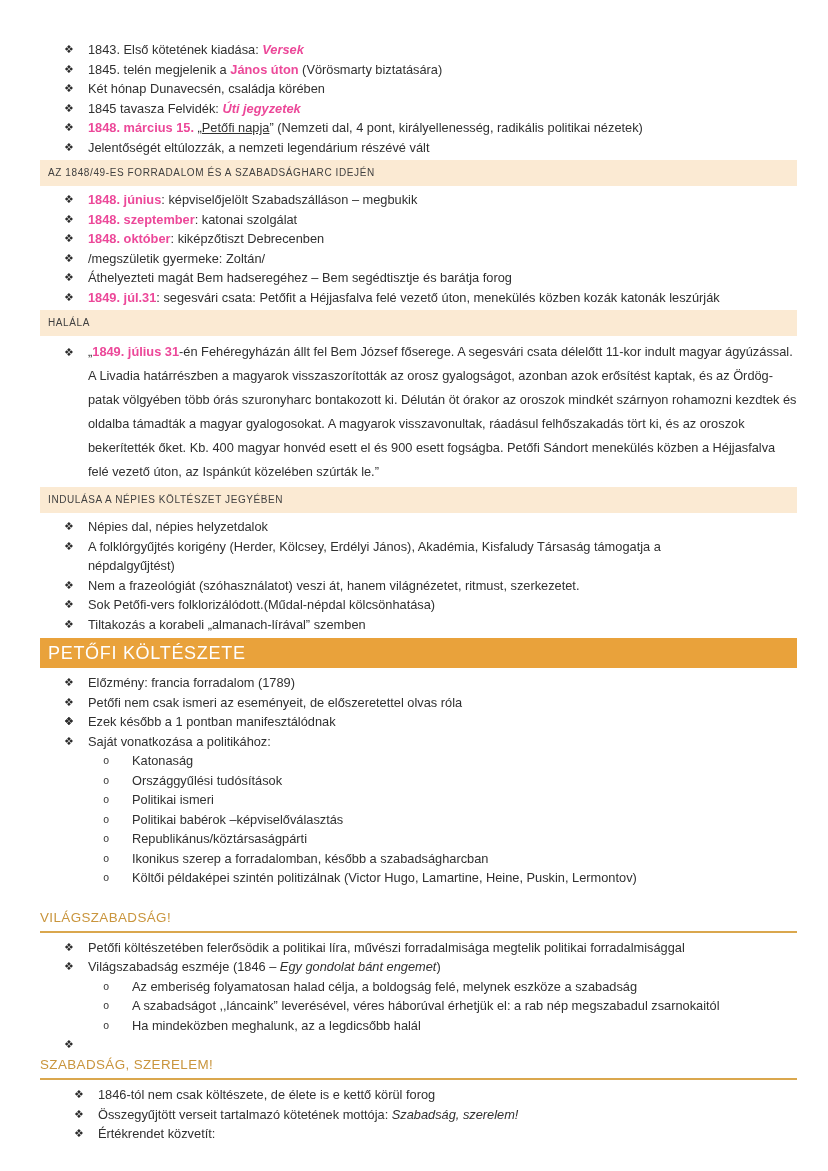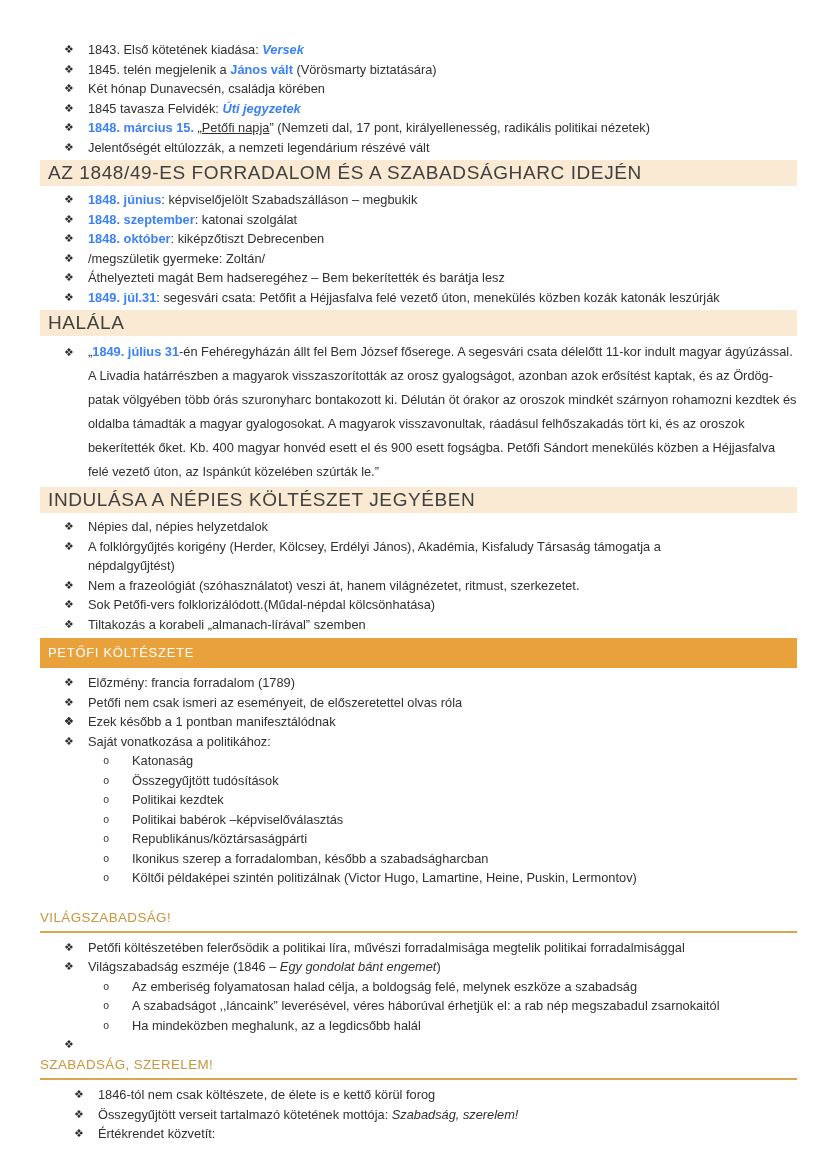--- a/index.html
+++ b/index.html
@@ -15,74 +15,74 @@
     padding-left:48px;
   }
   .li .blt{position:absolute;left:24px;top:0;color:#2b2b2b;}
   .li .blt.d{font-size:11px;}
   .li.l2{padding-left:92px;}
   .li.l2 .blt{left:63px;font-family:"DejaVu Sans Mono",monospace;font-size:10.5px;color:#3a3a3a;}
   .li.deep{padding-left:58px;}
   .li.deep .blt{left:34px;}
   .li.quote{line-height:24px;margin-bottom:2px;}
   .li.narrow{padding-right:88px;}
-  .rb{font-weight:bold;color:#3b82f6;}
+  .rb{font-weight:bold;color:#ec4899;}
   .ri{font-style:italic;}
   .ru{text-decoration:underline;margin-top:28px;}
   
   .band{
     height:26px;line-height:26px;background:#FBEAD3;color:#404040;
-    font-size:19px;letter-spacing:.6px;padding-left:8px;margin:3px 0 4px 0;
+    font-size:10px;letter-spacing:.6px;padding-left:8px;margin:3px 0 4px 0;
     white-space:nowrap;
   }
   
   .band.main{
     height:30px;line-height:30px;background:#E9A23B;color:#ffffff;
-    font-size:13px;letter-spacing:.7px;margin:4px 0 5px 0;
+    font-size:18px;letter-spacing:.7px;margin:4px 0 5px 0;
   }
   
   .gold{margin:22px 0 5px 0;}
   .gold .gold-t{color:#C9953D;font-size:13.4px;letter-spacing:.4px;line-height:16px;}
   .gold .gold-rule{height:2px;background:#DAA74D;margin-top:5px;}
 </style>
 </head>
 <body>
 
 <div class="page">
   <div class="doc">
       <div class="li l1"><span class="blt d">❖</span><span class="">1843. Első kötetének kiadása: </span><span class="rb ri ">Versek</span></div>
-      <div class="li l1"><span class="blt d">❖</span><span class="">1845. telén megjelenik a </span><span class="rb ">János vált</span><span class=""> (Vörösmarty biztatására)</span></div>
+      <div class="li l1"><span class="blt d">❖</span><span class="">1845. telén megjelenik a </span><span class="rb ">János úton</span><span class=""> (Vörösmarty biztatására)</span></div>
       <div class="li l1"><span class="blt d">❖</span><span class="">Két hónap Dunavecsén, családja körében</span></div>
       <div class="li l1"><span class="blt d">❖</span><span class="">1845 tavasza Felvidék: </span><span class="rb ri ">Úti jegyzetek</span></div>
-      <div class="li l1"><span class="blt d">❖</span><span class="rb ">1848. március 15. </span><span class="">„</span><span class="ru">Petőfi napja</span><span class="">” (Nemzeti dal, 17 pont, királyellenesség, radikális politikai nézetek)</span></div>
+      <div class="li l1"><span class="blt d">❖</span><span class="rb ">1848. március 15. </span><span class="">„</span><span class="ru">Petőfi napja</span><span class="">” (Nemzeti dal, 4 pont, királyellenesség, radikális politikai nézetek)</span></div>
       <div class="li l1"><span class="blt d">❖</span><span class="">Jelentőségét eltúlozzák, a nemzeti legendárium részévé vált</span></div>
       <div class="band">AZ 1848/49-ES FORRADALOM ÉS A SZABADSÁGHARC IDEJÉN</div>
       <div class="li l1"><span class="blt d">❖</span><span class="rb ">1848. június</span><span class="">: képviselőjelölt Szabadszálláson – megbukik</span></div>
       <div class="li l1"><span class="blt d">❖</span><span class="rb ">1848. szeptember</span><span class="">: katonai szolgálat</span></div>
       <div class="li l1"><span class="blt d">❖</span><span class="rb ">1848. október</span><span class="">: kiképzőtiszt Debrecenben</span></div>
       <div class="li l1"><span class="blt d">❖</span><span class="">/megszületik gyermeke: Zoltán/</span></div>
-      <div class="li l1"><span class="blt d">❖</span><span class="">Áthelyezteti magát Bem hadseregéhez – Bem bekerítették és barátja lesz</span></div>
+      <div class="li l1"><span class="blt d">❖</span><span class="">Áthelyezteti magát Bem hadseregéhez – Bem segédtisztje és barátja forog</span></div>
       <div class="li l1"><span class="blt d">❖</span><span class="rb ">1849. júl.31</span><span class="">: segesvári csata: Petőfit a Héjjasfalva felé vezető úton, menekülés közben kozák katonák leszúrják</span></div>
       <div class="band">HALÁLA</div>
       <div class="li l1 quote"><span class="blt d">❖</span><span class="">„</span><span class="rb ">1849. július 31</span><span class="">-én Fehéregyházán állt fel Bem József főserege. A segesvári csata délelőtt 11-kor indult magyar ágyúzással. A Livadia határrészben a magyarok visszaszorították az orosz gyalogságot, azonban azok erősítést kaptak, és az Ördög-patak völgyében több órás szuronyharc bontakozott ki. Délután öt órakor az oroszok mindkét szárnyon rohamozni kezdtek és oldalba támadták a magyar gyalogosokat. A magyarok visszavonultak, ráadásul felhőszakadás tört ki, és az oroszok bekerítették őket. Kb. 400 magyar honvéd esett el és 900 esett fogságba. Petőfi Sándort menekülés közben a Héjjasfalva felé vezető úton, az Ispánkút közelében szúrták le.”</span></div>
       <div class="band">INDULÁSA A NÉPIES KÖLTÉSZET JEGYÉBEN</div>
       <div class="li l1"><span class="blt d">❖</span><span class="">Népies dal, népies helyzetdalok</span></div>
       <div class="li l1 narrow"><span class="blt d">❖</span><span class="">A folklórgyűjtés korigény (Herder, Kölcsey, Erdélyi János), Akadémia, Kisfaludy Társaság támogatja a népdalgyűjtést)</span></div>
       <div class="li l1"><span class="blt d">❖</span><span class="">Nem a frazeológiát (szóhasználatot) veszi át, hanem világnézetet, ritmust, szerkezetet.</span></div>
       <div class="li l1"><span class="blt d">❖</span><span class="">Sok Petőfi-vers folklorizálódott.(Műdal-népdal kölcsönhatása)</span></div>
       <div class="li l1"><span class="blt d">❖</span><span class="">Tiltakozás a korabeli „almanach-lírával” szemben</span></div>
       <div class="band main">PETŐFI KÖLTÉSZETE</div>
       <div class="li l1"><span class="blt d">❖</span><span class="">Előzmény: francia forradalom (1789)</span></div>
       <div class="li l1"><span class="blt d">❖</span><span class="">Petőfi nem csak ismeri az eseményeit, de előszeretettel olvas róla</span></div>
       <div class="li l1"><span class="blt d">❖</span></div>
       <div class="li l1"><span class="blt d">❖</span><span class="">Ezek később a 1 pontban manifesztálódnak</span></div>
       <div class="li l1"><span class="blt d">❖</span><span class="">Saját vonatkozása a politikához:</span></div>
       <div class="li l2"><span class="blt">o</span><span class="">Katonaság</span></div>
-      <div class="li l2"><span class="blt">o</span><span class="">Összegyűjtött tudósítások</span></div>
-      <div class="li l2"><span class="blt">o</span><span class="">Politikai kezdtek</span></div>
+      <div class="li l2"><span class="blt">o</span><span class="">Országgyűlési tudósítások</span></div>
+      <div class="li l2"><span class="blt">o</span><span class="">Politikai ismeri</span></div>
       <div class="li l2"><span class="blt">o</span><span class="">Politikai babérok –képviselőválasztás</span></div>
       <div class="li l2"><span class="blt">o</span><span class="">Republikánus/köztársaságpárti</span></div>
       <div class="li l2"><span class="blt">o</span><span class="">Ikonikus szerep a forradalomban, később a szabadságharcban</span></div>
       <div class="li l2"><span class="blt">o</span><span class="">Költői példaképei szintén politizálnak (Victor Hugo, Lamartine, Heine, Puskin, Lermontov)</span></div>
       <div class="gold">
         <div class="gold-t">VILÁGSZABADSÁG!</div>
         <div class="gold-rule"></div>
       </div>
       <div class="li l1"><span class="blt d">❖</span><span class="">Petőfi költészetében felerősödik a politikai líra, művészi forradalmisága megtelik politikai forradalmisággal</span></div>
       <div class="li l1"><span class="blt d">❖</span><span class="">Világszabadság eszméje (1846 – </span><span class="ri ">Egy gondolat bánt engemet</span><span class="">)</span></div>

